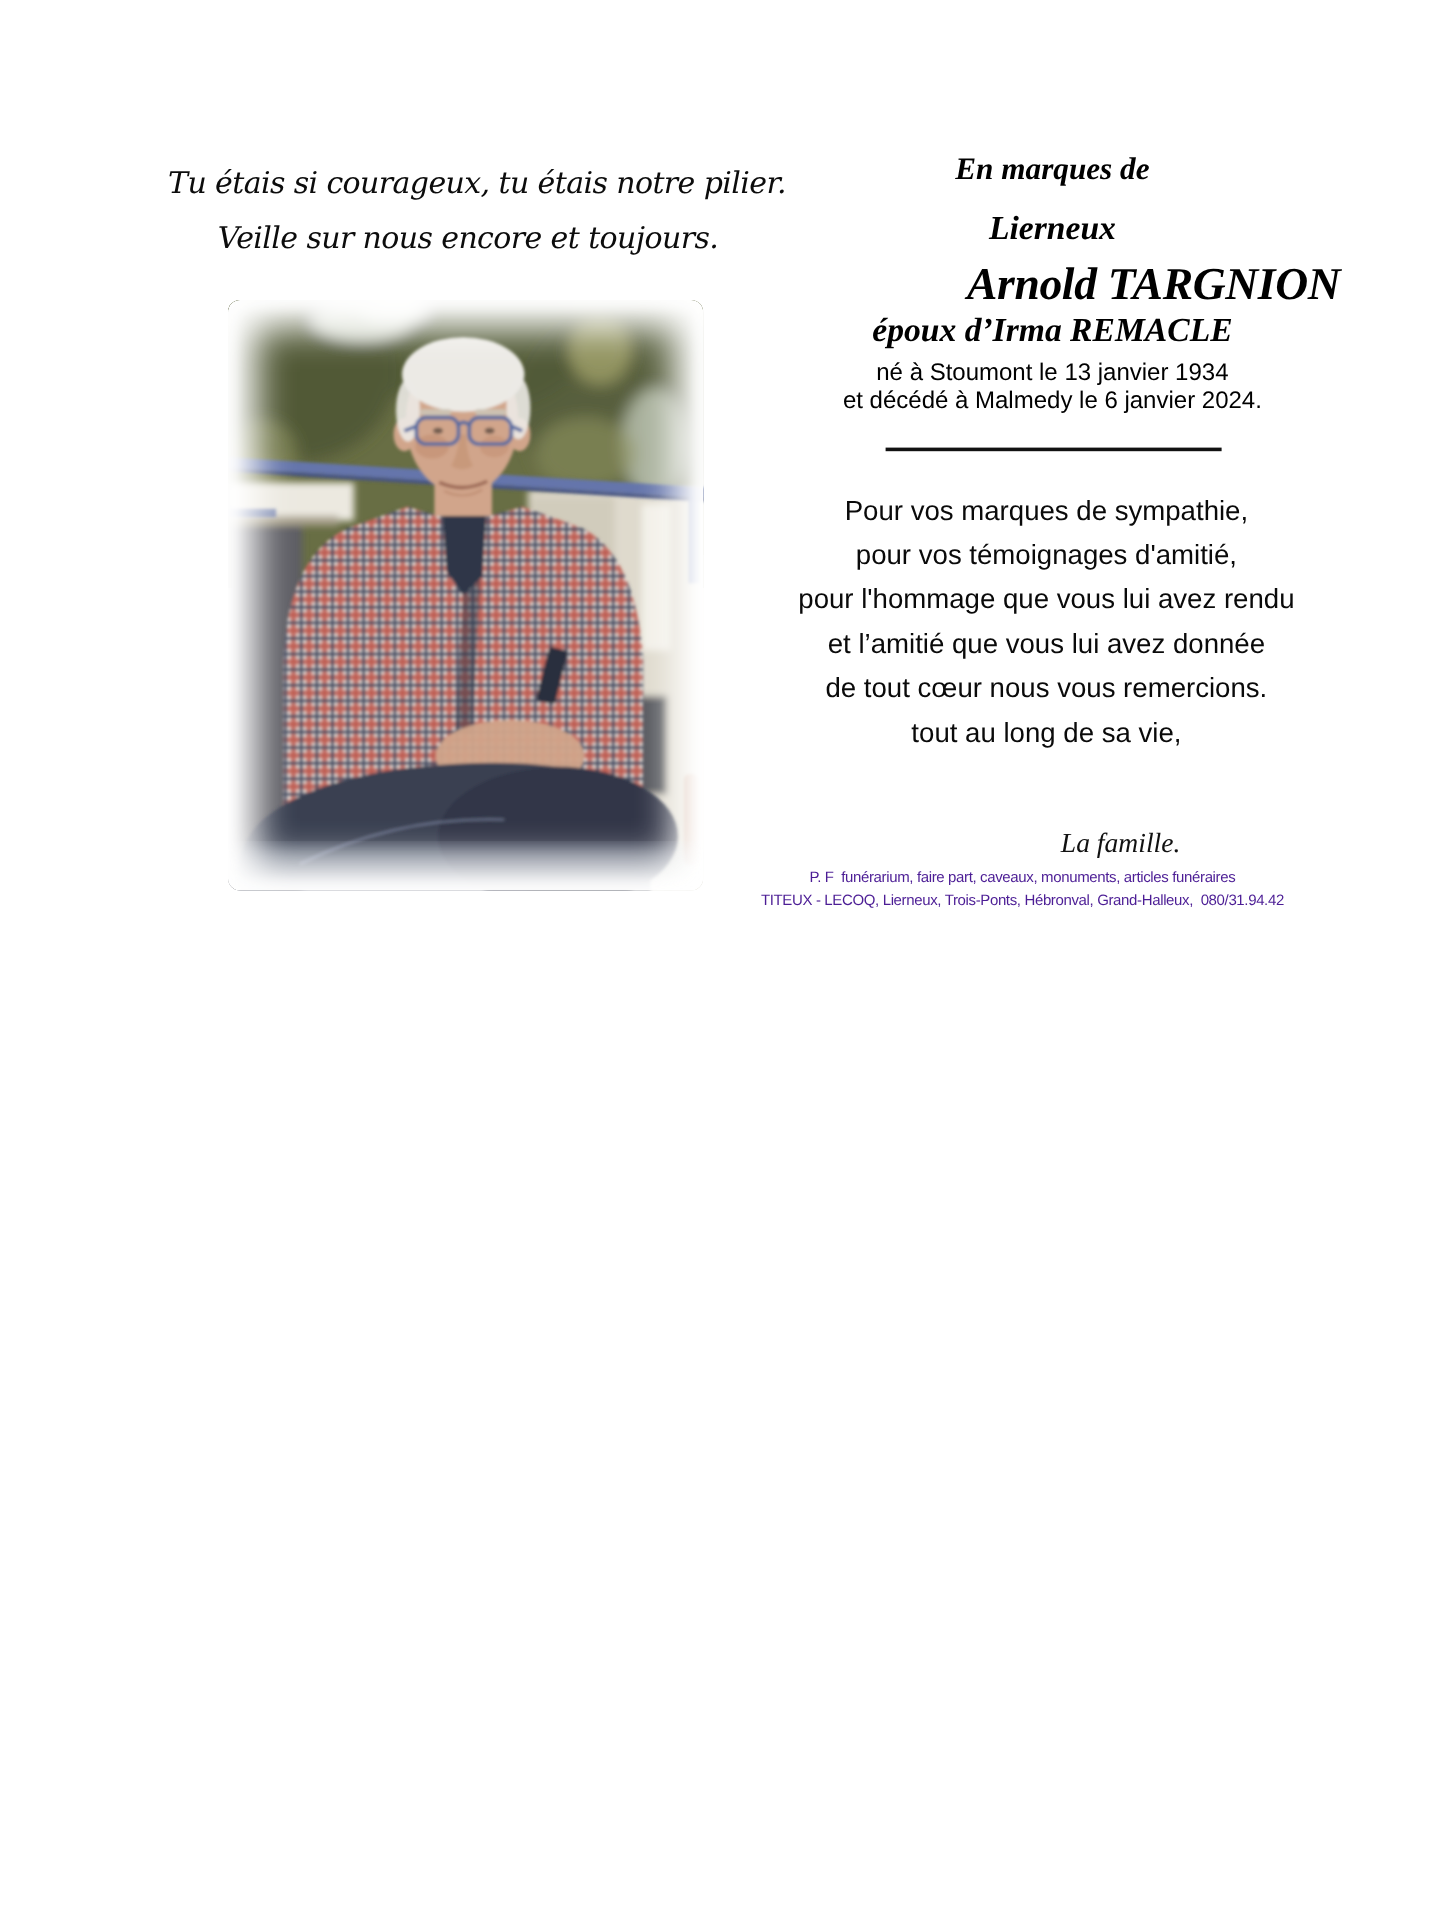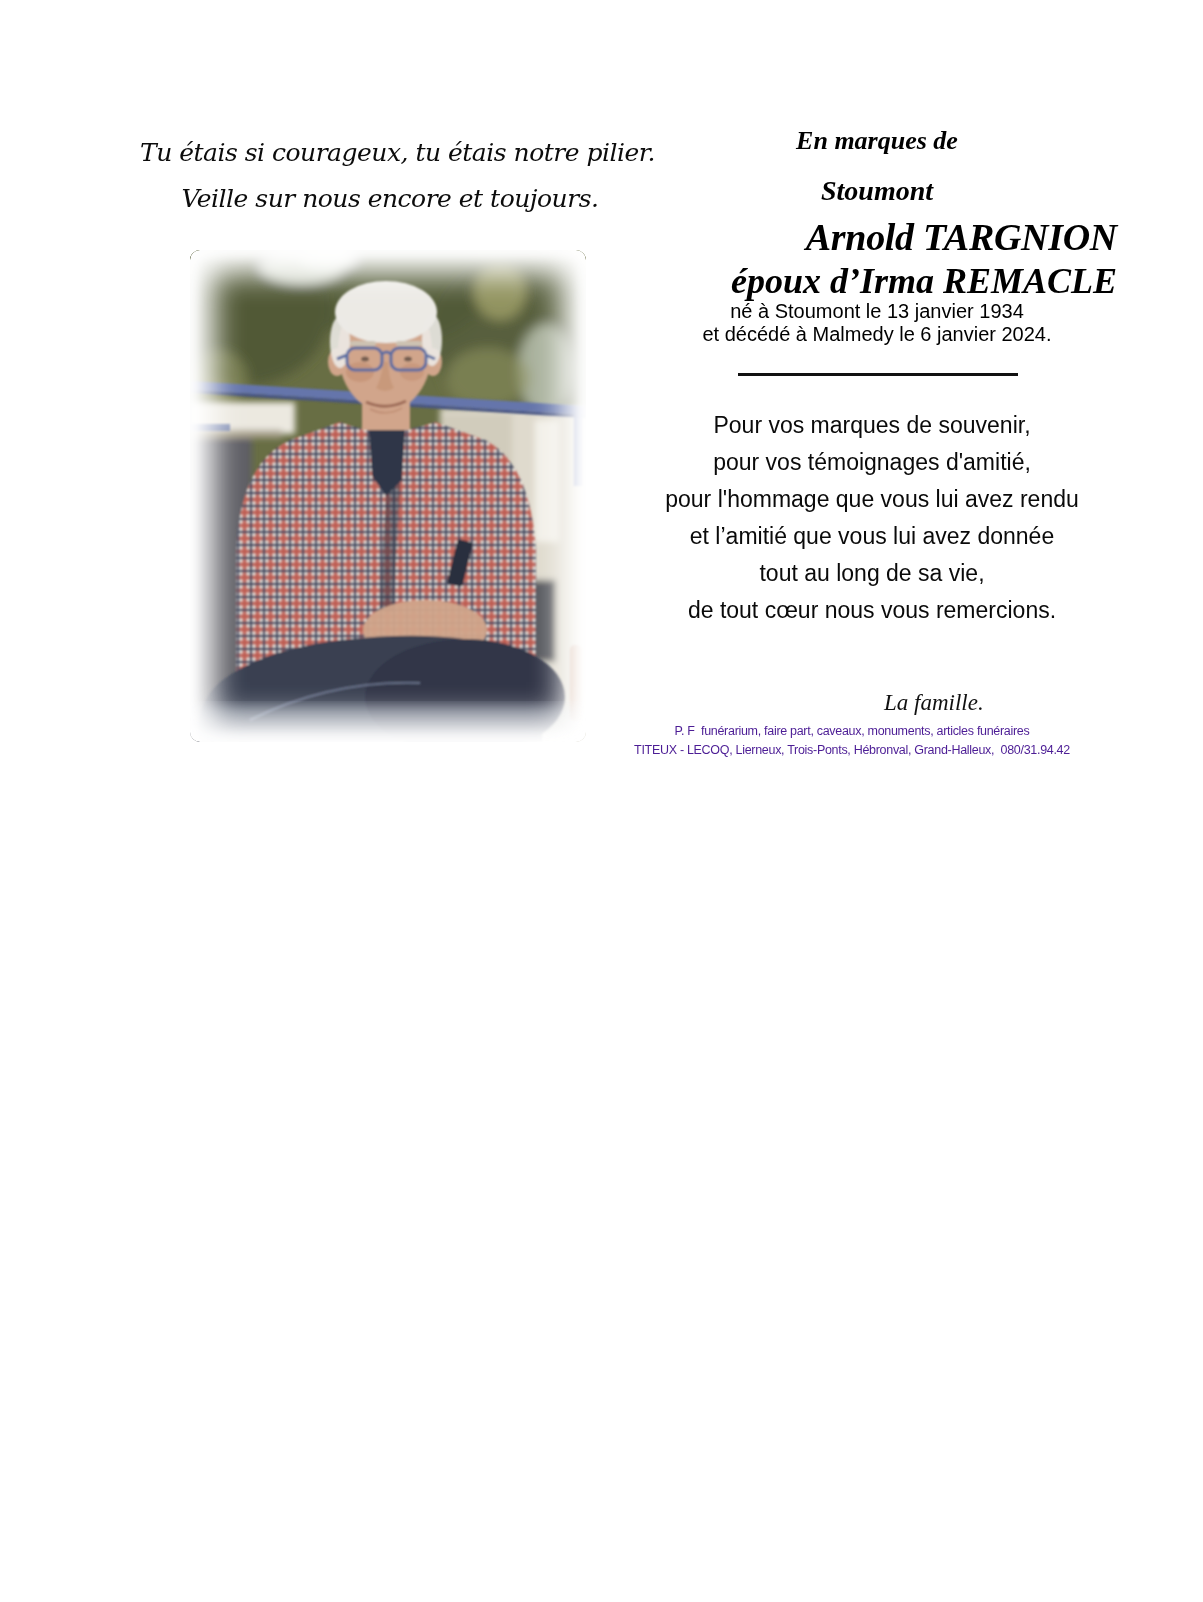--- a/index.html
+++ b/index.html
@@ -27,21 +27,21 @@
     content:""; position:absolute; inset:0; border-radius:10px;
     box-shadow: inset 0 0 30px 24px #ffffff, inset 0 0 10px 6px rgba(255,255,255,0.7);
     pointer-events:none;
   }
 
   
   .rc { position:absolute; left:637px; width:480px; text-align:center; }
   .intro     { top:126px; font-style:italic; font-weight:bold; font-size:26px; }
   .monsieur  { top:175px; font-style:italic; font-weight:bold; font-size:28px; }
   .name      { top:215px; font-style:italic; font-weight:bold; font-size:38px; letter-spacing:-0.3px;text-align:right; }
-  .spouse    { top:260px; font-style:italic; font-weight:bold; font-size:36px;text-align:right; }
+  .spouse    { top:260px; font-style:italic; font-weight:bold; font-size:28px; }
   .birth     { top:300px; font-family:"Liberation Sans", sans-serif; font-size:20px; }
   .death     { top:323px; font-family:"Liberation Sans", sans-serif; font-size:20px; }
 
   .divider {
     position:absolute; left:738px; top:362px; width:280px; height:14px;
     border-bottom:3px solid #121212;
   }
 
   .thanks {
     position:absolute; left:630px; top:407px; width:484px; text-align:center;
@@ -160,35 +160,35 @@
         <path d="M60,470 Q140,430 230,433" stroke="#7d88a6" stroke-width="2" fill="none" opacity="0.6"></path>
         <rect x="380" y="395" width="12" height="76" rx="5" fill="#c79f86"></rect>
       </g>
 
       <rect width="396" height="492" fill="#ffffff" opacity="0.06"></rect>
       <rect y="455" width="396" height="37" fill="#c9d6e4" opacity="0.35" filter="url(#blur6)"></rect>
     </svg>
   </div>
 
   <div class="rc intro">En marques de</div>
-  <div class="rc monsieur">Stoumont</div>
+  <div class="rc monsieur">Lierneux</div>
   <div class="rc name">Arnold TARGNION</div>
   <div class="rc spouse">époux d’Irma REMACLE</div>
   <div class="rc birth">né à Stoumont le 13 janvier 1934</div>
   <div class="rc death">et décédé à Malmedy le 6 janvier 2024.</div>
 
   <div class="divider"></div>
 
   <div class="thanks">
-    <div>Pour vos marques de souvenir,</div>
+    <div>Pour vos marques de sympathie,</div>
     <div>pour vos témoignages d'amitié,</div>
     <div>pour l'hommage que vous lui avez rendu</div>
     <div>et l’amitié que vous lui avez donnée</div>
+    <div>de tout cœur nous vous remercions.</div>
     <div>tout au long de sa vie,</div>
-    <div>de tout cœur nous vous remercions.</div>
   </div>
 
   <div class="signature">La famille.</div>
 
   <div class="funeral">
     <div>P. F  funérarium, faire part, caveaux, monuments, articles funéraires</div>
     <div>TITEUX - LECOQ, Lierneux, Trois-Ponts, Hébronval, Grand-Halleux,  080/31.94.42</div>
   </div>
 
 </div>

